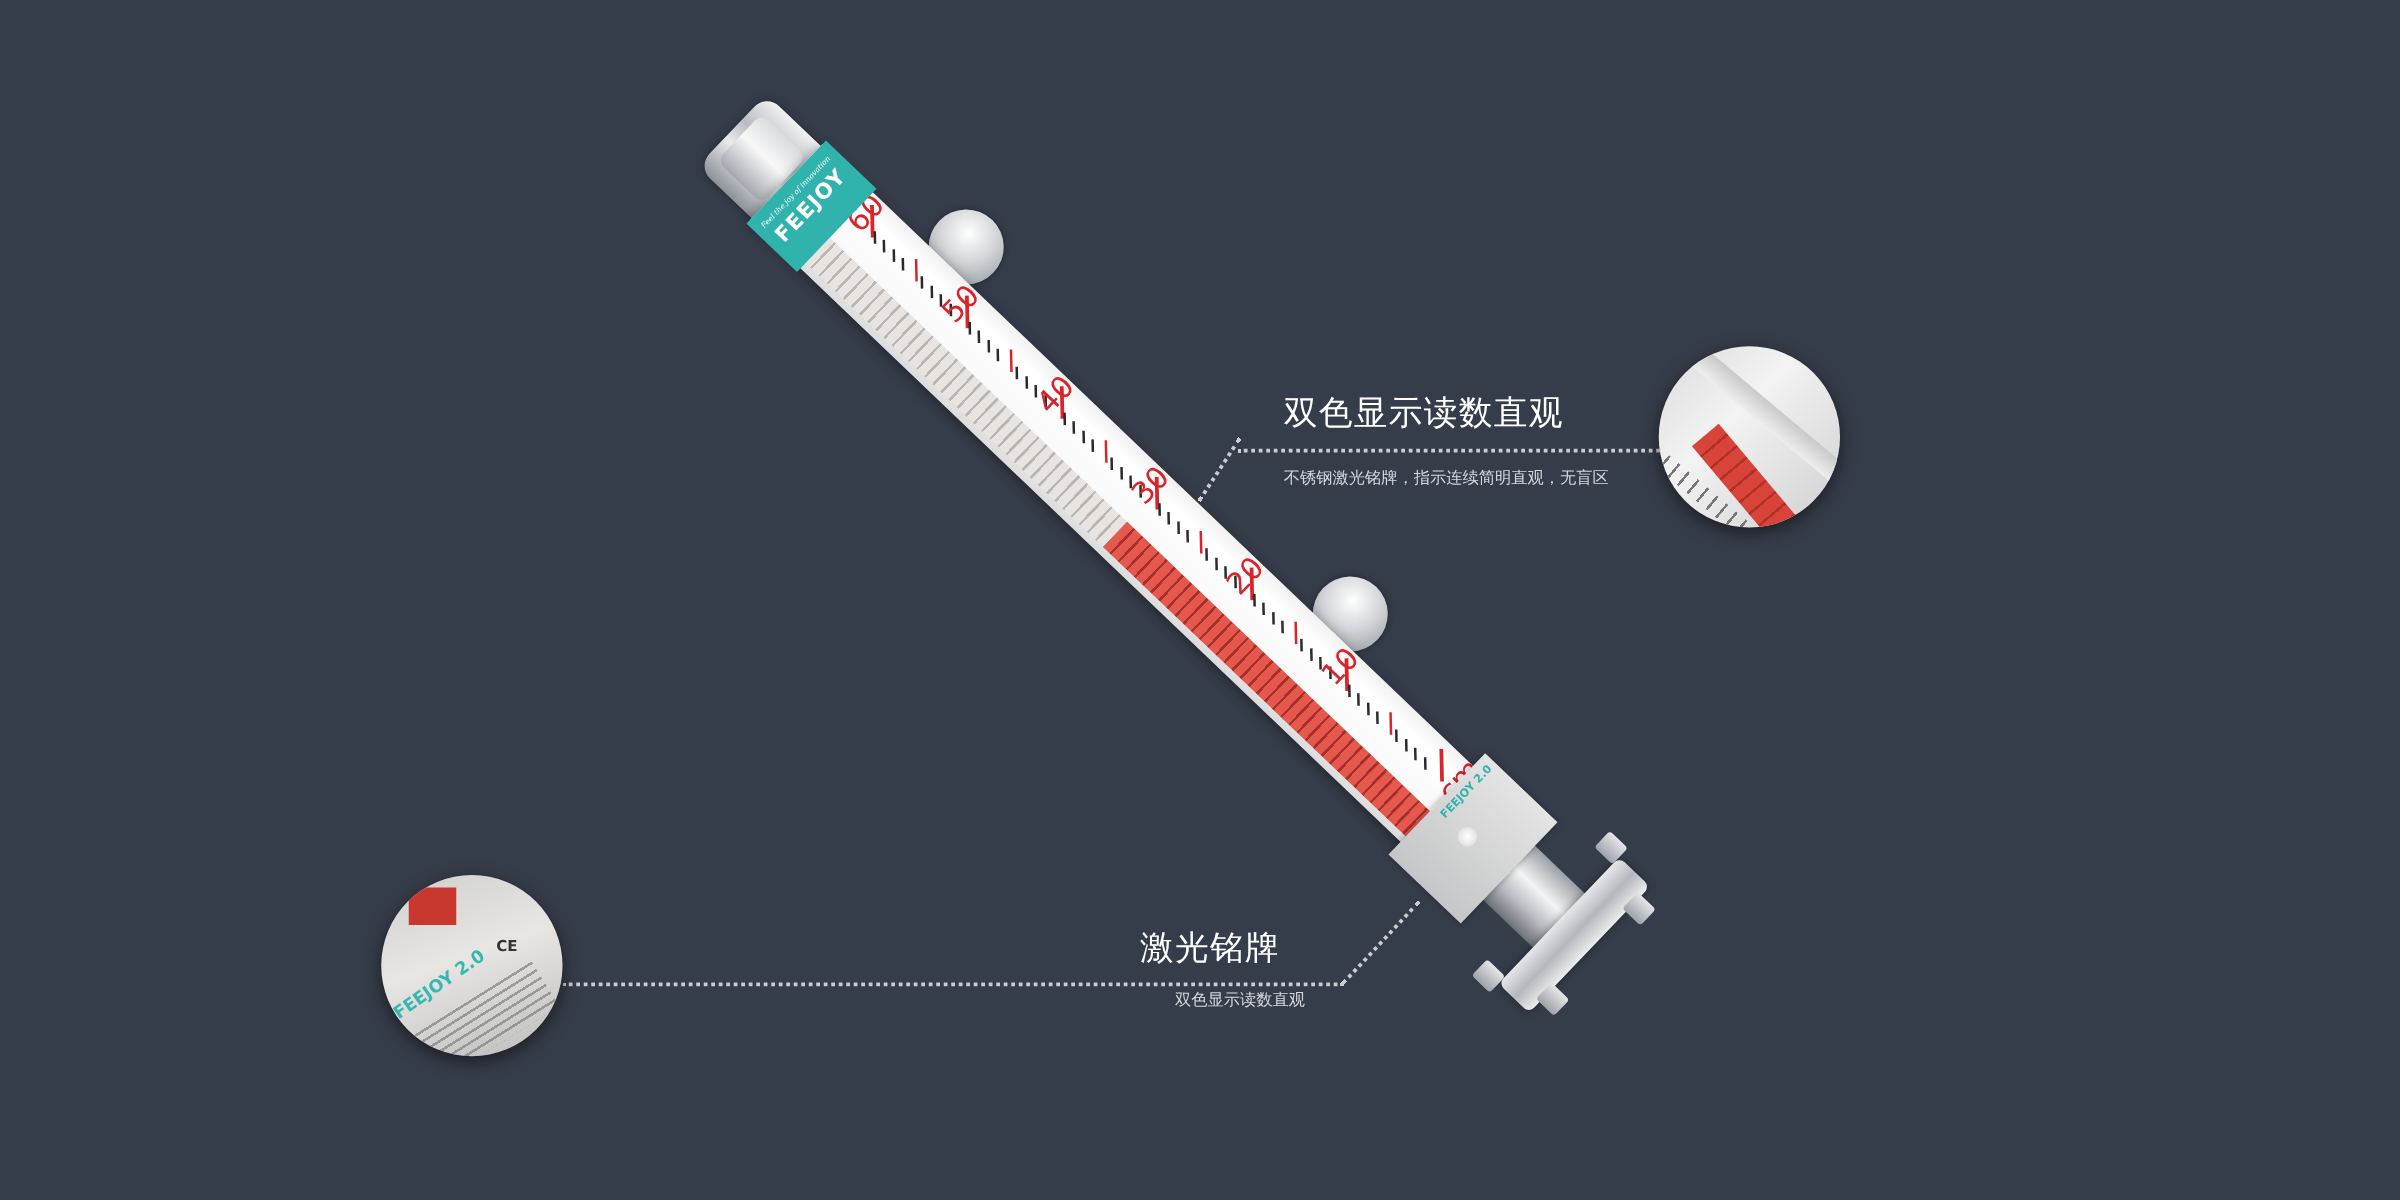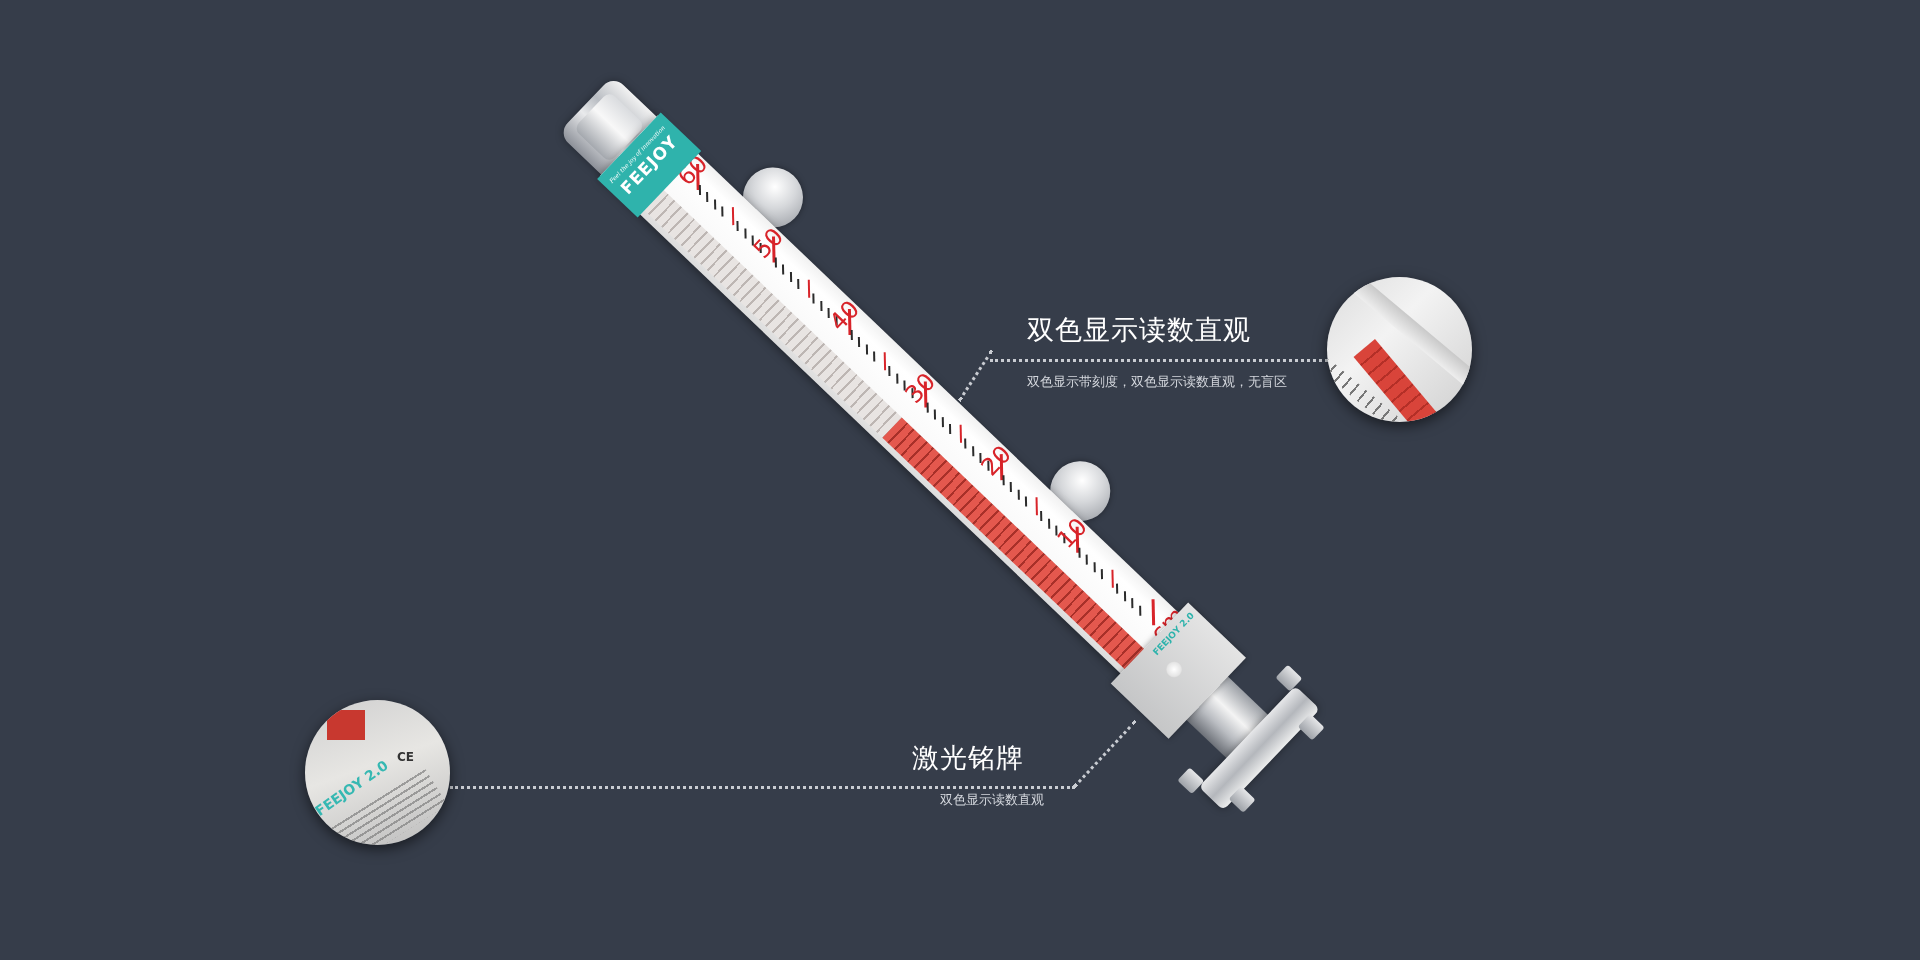--- a/index.html
+++ b/index.html
@@ -279,21 +279,21 @@
     <div class="flange"></div>
     <div class="bolt" style="left:875px;top:-80px;"></div>
     <div class="bolt" style="left:875px;top:62px;"></div>
     <div class="bolt" style="left:925px;top:-60px;"></div>
     <div class="bolt" style="left:925px;top:40px;"></div>
   </div>
 
   <div class="dots-d" style="left:958px;top:400px;width:60px;transform:rotate(-57deg);"></div>
   <div class="dots-h" style="left:990px;top:359px;width:338px;"></div>
   <div class="callout-title" style="left:1027px;top:312px;">双色显示读数直观</div>
-  <div class="callout-desc" style="left:1027px;top:373px;">双色显示带刻度，双色显示读数直观，无盲区</div>
+  <div class="callout-desc" style="left:1027px;top:373px;">不锈钢激光铭牌，指示连续简明直观，无盲区</div>
   <div class="zoom-circle zc-right">
     <div class="rail"></div>
     <div class="ticks"></div>
     <div class="redbar"></div>
   </div>
 
   <div class="dots-d" style="left:1073px;top:786px;width:90px;transform:rotate(-47deg);"></div>
   <div class="dots-h" style="left:450px;top:786px;width:625px;"></div>
   <div class="callout-title" style="left:912px;top:740px;">激光铭牌</div>
   <div class="callout-desc" style="left:940px;top:791px;">双色显示读数直观</div>

